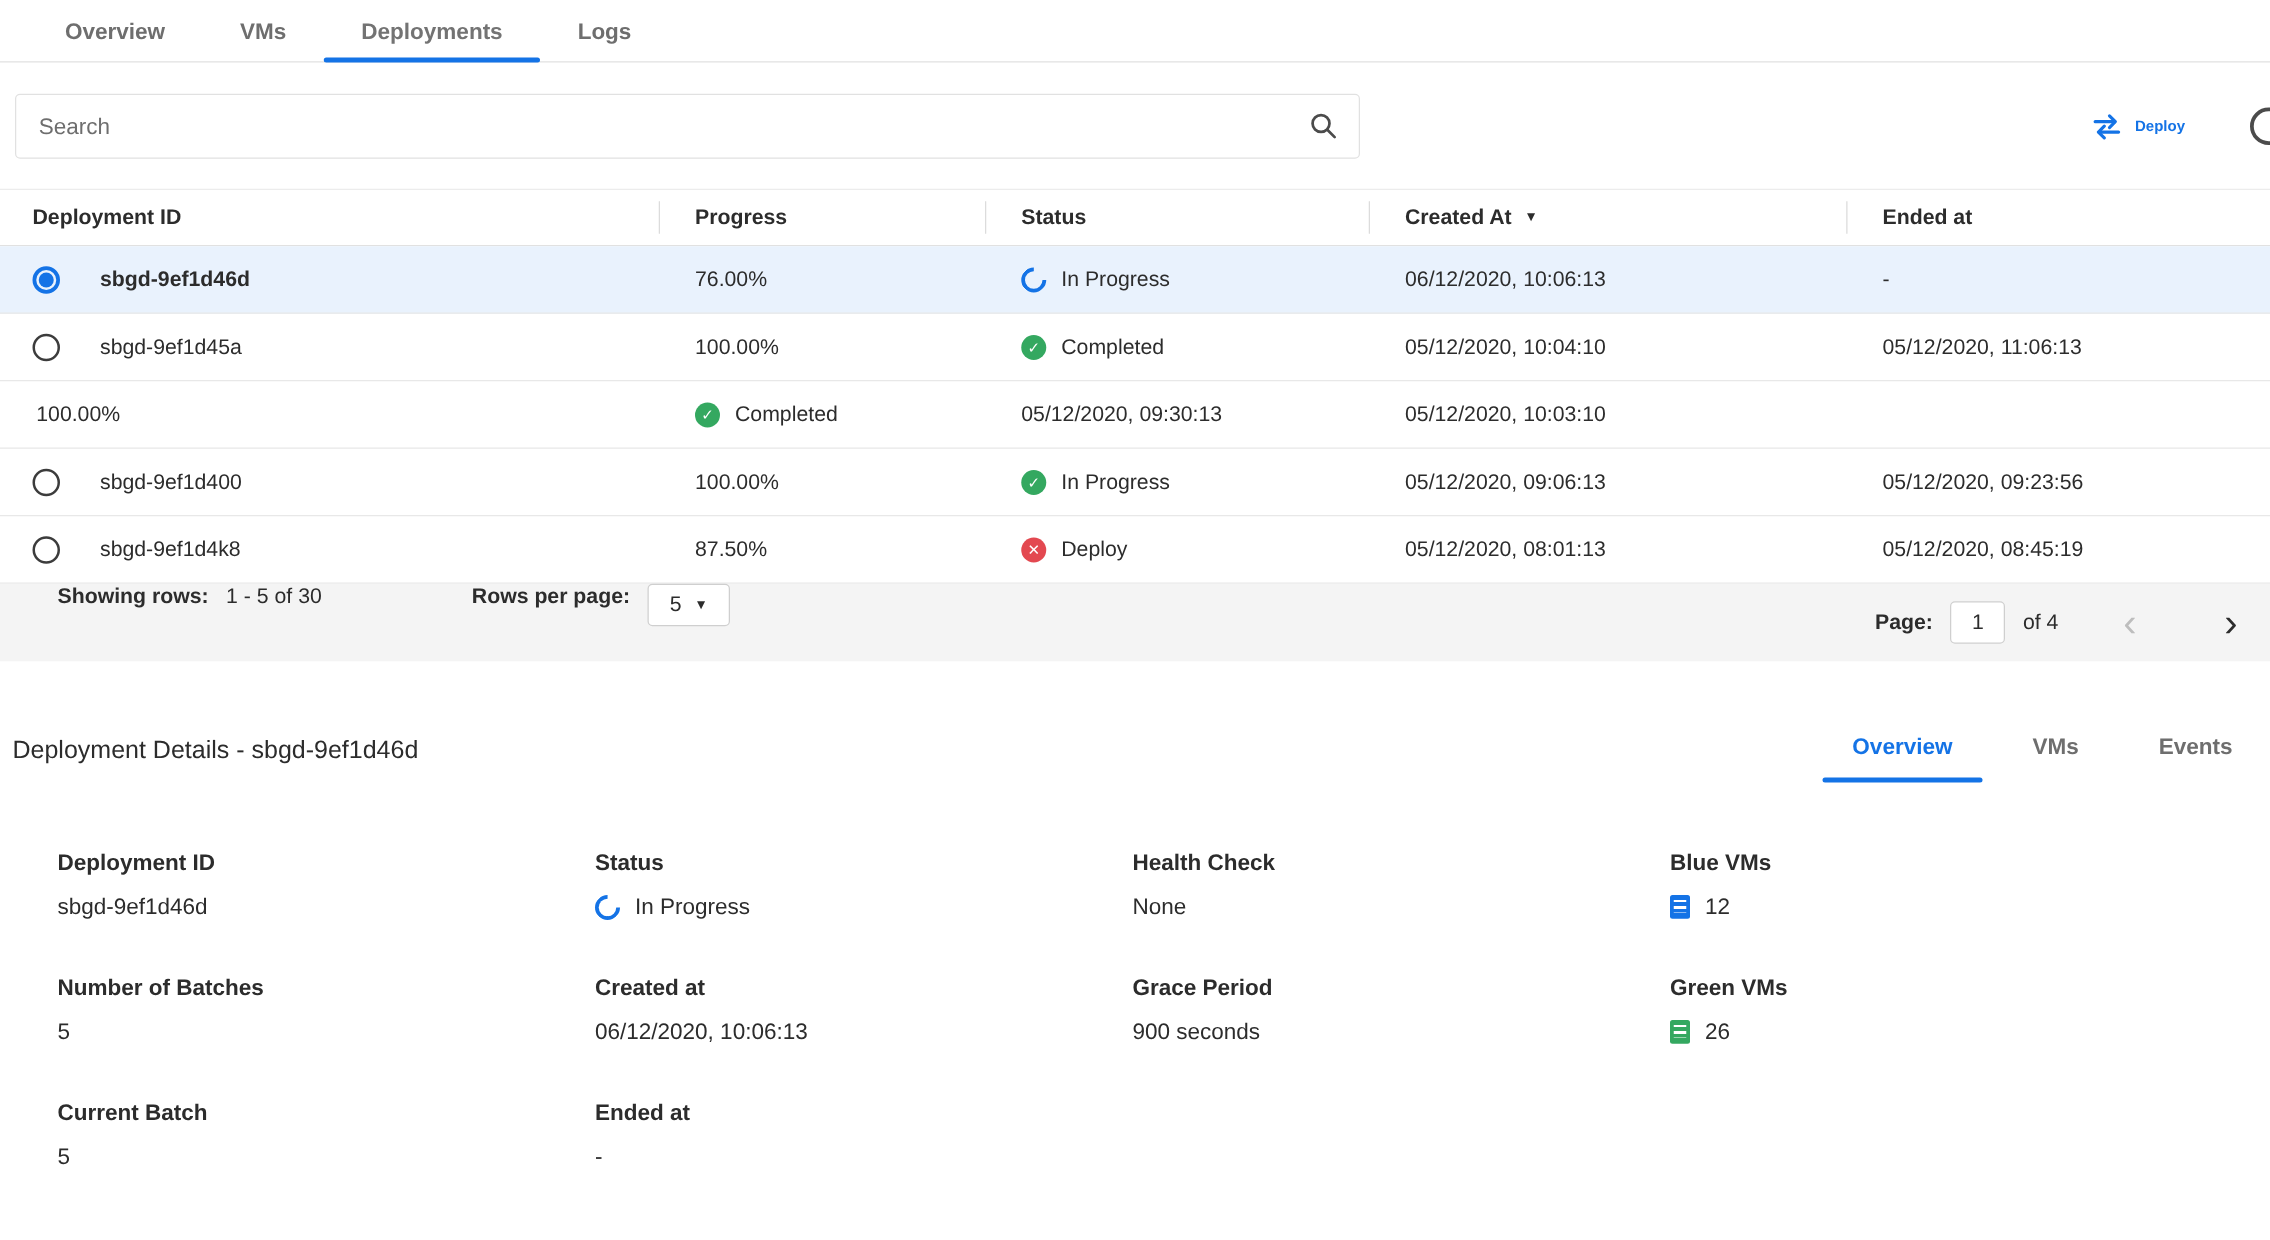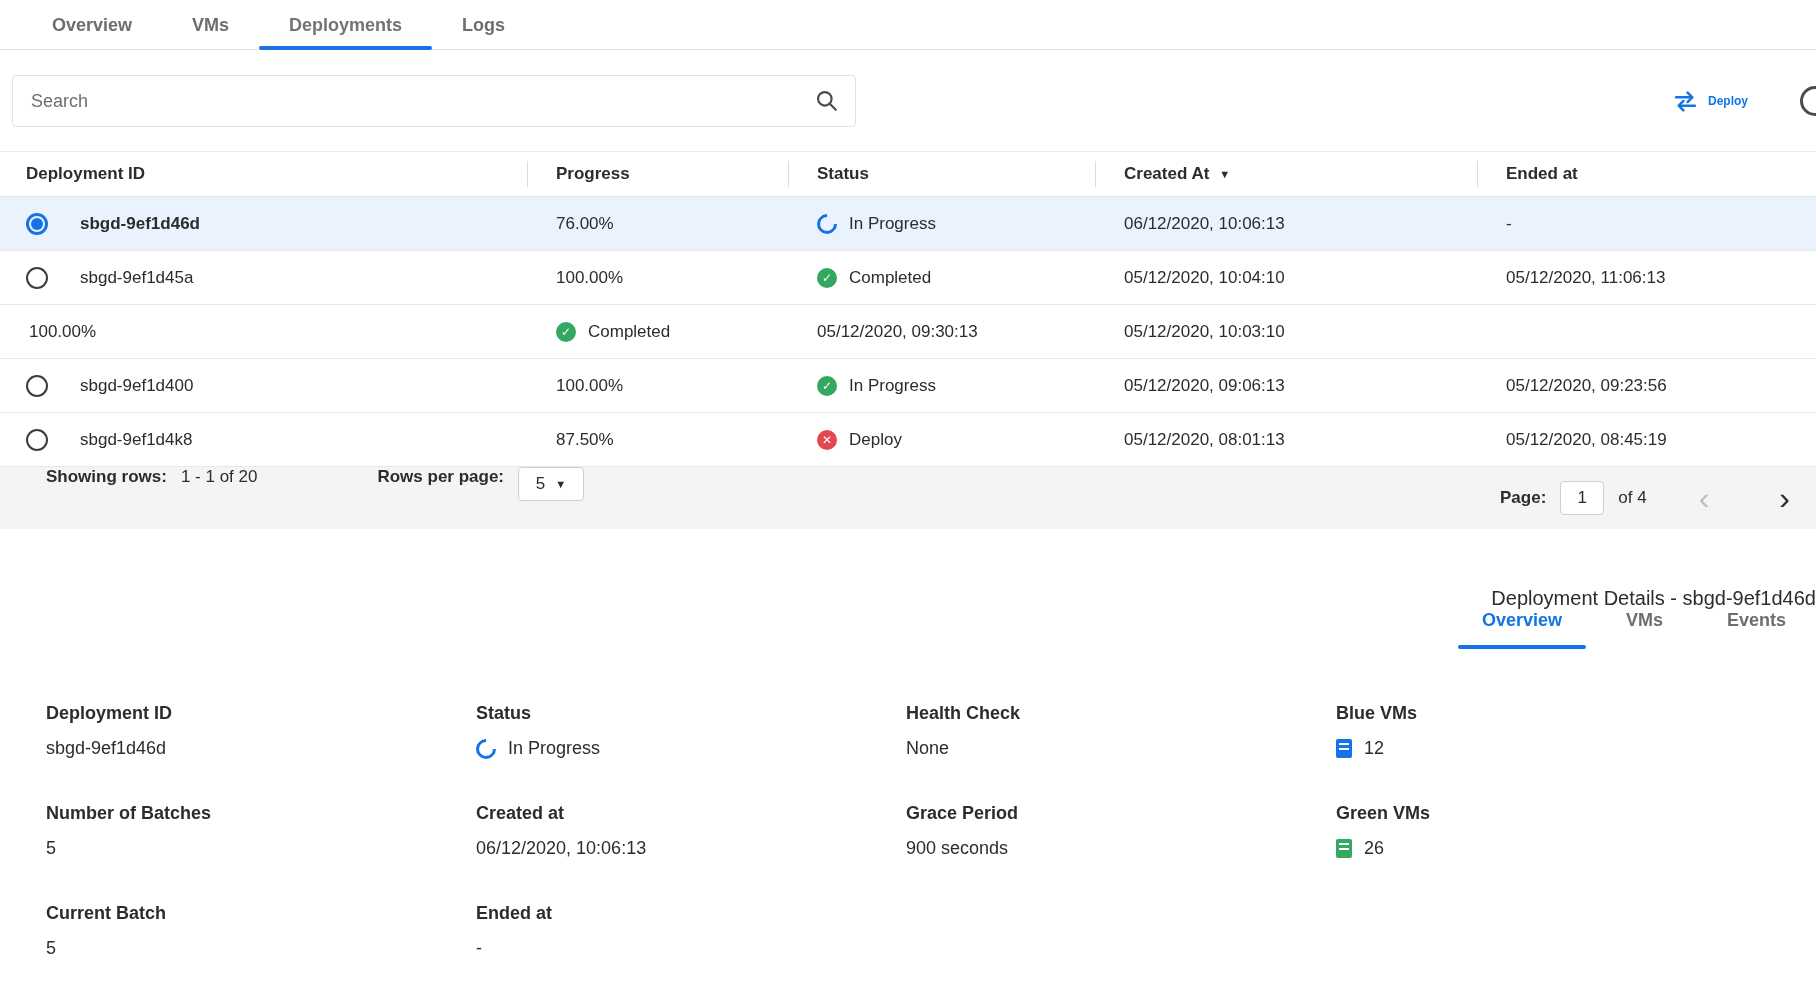--- a/index.html
+++ b/index.html
@@ -12,21 +12,21 @@
   }
 
   
   .top-tabs { display:flex; align-items:flex-end; height:50px; border-bottom:1px solid #e1e1e1; padding-left:22px; }
   .top-tab { padding:13px 30px; font-size:18px; font-weight:700; color:#6e6e6e; position:relative; cursor:pointer; }
   .top-tab.tab-active { color:#737373; }
   .top-tab.tab-active::after { content:""; position:absolute; left:0; right:0; bottom:-1px; height:4px; background:#1473e6; border-radius:2px; }
 
   
   .toolbar { display:flex; align-items:center; margin:25px 0 0 12px; height:52px; position:relative; }
-  .search-box { width:844px; height:52px; border:1px solid #e1e1e1; border-radius:4px; display:flex; align-items:center; padding:0 16px; background:#fff; }
+  .search-box { width:1076px; height:52px; border:1px solid #e1e1e1; border-radius:4px; display:flex; align-items:center; padding:0 16px; background:#fff; }
   .search-input { flex:1; border:none; outline:none; font-size:18px; color:#2c2c2c; font-family:inherit; background:transparent; }
   .search-input::placeholder { color:#6e6e6e; }
   .deploy-btn { display:flex; align-items:center; gap:10px; color:#1473e6; font-weight:700; font-size:12px; margin-left:auto; margin-right:62px; cursor:pointer; background:none; border:none; font-family:inherit; }
   .partial-circle { position:absolute; right:-14px; top:11px; width:30px; height:30px; border:3px solid #4b4b4b; border-radius:50%; }
 
   
   .grid-row { display:grid; grid-template-columns:527px 261px 307px 382px 339px; align-items:center; }
   .thead { height:46px; margin-top:24px; border-top:1px solid #ececec; border-bottom:1px solid #e1e1e1; font-weight:700; }
   .th { padding-left:29px; position:relative; height:100%; display:flex; align-items:center; gap:10px; }
   .th.first { padding-left:26px; }
@@ -57,21 +57,21 @@
   .rpp-label { margin-left:120px; font-weight:700; }
   .select-box { margin-left:14px; width:66px; height:34px; background:#fff; border:1px solid #cfcfcf; border-radius:4px; display:flex; align-items:center; justify-content:center; gap:10px; cursor:pointer; }
   .caret-down { font-size:11px; color:#2c2c2c; }
   .pager { margin-left:auto; display:flex; align-items:center; gap:14px; }
   .page-input { width:44px; height:34px; border:1px solid #cfcfcf; border-radius:4px; background:#fff; text-align:center; font-size:17px; font-family:inherit; color:#2c2c2c; outline:none; }
   .chev { font-size:32px; line-height:1; background:none; border:none; cursor:pointer; font-family:inherit; padding:0 2px; }
   .chev.prev { color:#bdbdbd; margin-left:36px; }
   .chev.next { color:#2c2c2c; margin-left:52px; }
 
   
-  .details-header { display:flex; align-items:flex-end; margin:58px 0 0 10px;flex-direction:column; }
+  .details-header { display:flex; align-items:flex-end; margin:58px 0 0 10px; }
   .details-title { font-size:20px; color:#2c2c2c; font-weight:400; }
   .details-tabs { margin-left:auto; display:flex; gap:64px; margin-right:30px; font-size:18px; font-weight:700; color:#6e6e6e; }
   .details-tab { position:relative; cursor:pointer; padding-bottom:4px; }
   .details-tab.tab-active { color:#1473e6; }
   .details-tab.tab-active::after { content:""; position:absolute; left:-24px; right:-24px; bottom:-14px; height:4px; background:#1473e6; border-radius:2px; }
 
   .detail-grid { display:grid; grid-template-columns:repeat(4,430px); padding-left:46px; margin-top:68px; row-gap:44px; }
   .field-label { font-weight:700; font-size:18px; color:#2c2c2c; }
   .field-value { margin-top:14px; font-size:18px; display:flex; align-items:center; gap:12px; color:#2c2c2c; }
 
@@ -188,21 +188,21 @@
     <div class="td">
       <span class="status-dot status-failed"></span>
       <span>Deploy</span>
     </div>
     <div class="td">05/12/2020, 08:01:13</div>
     <div class="td">05/12/2020, 08:45:19</div>
   </div>
 
   <div class="table-footer">
     <span class="tf-bold">Showing rows:</span>
-    <span class="tf-gap">1 - 1 of 20</span>
+    <span class="tf-gap">1 - 5 of 30</span>
     <span class="rpp-label">Rows per page:</span>
     <div class="select-box">
       <span>5</span>
       <span class="caret-down">▼</span>
     </div>
     <div class="pager">
       <span class="tf-bold">Page:</span>
       <input class="page-input" type="text" value="1" style="">
       <span>of 4</span>
       <button class="chev prev">‹</button>

